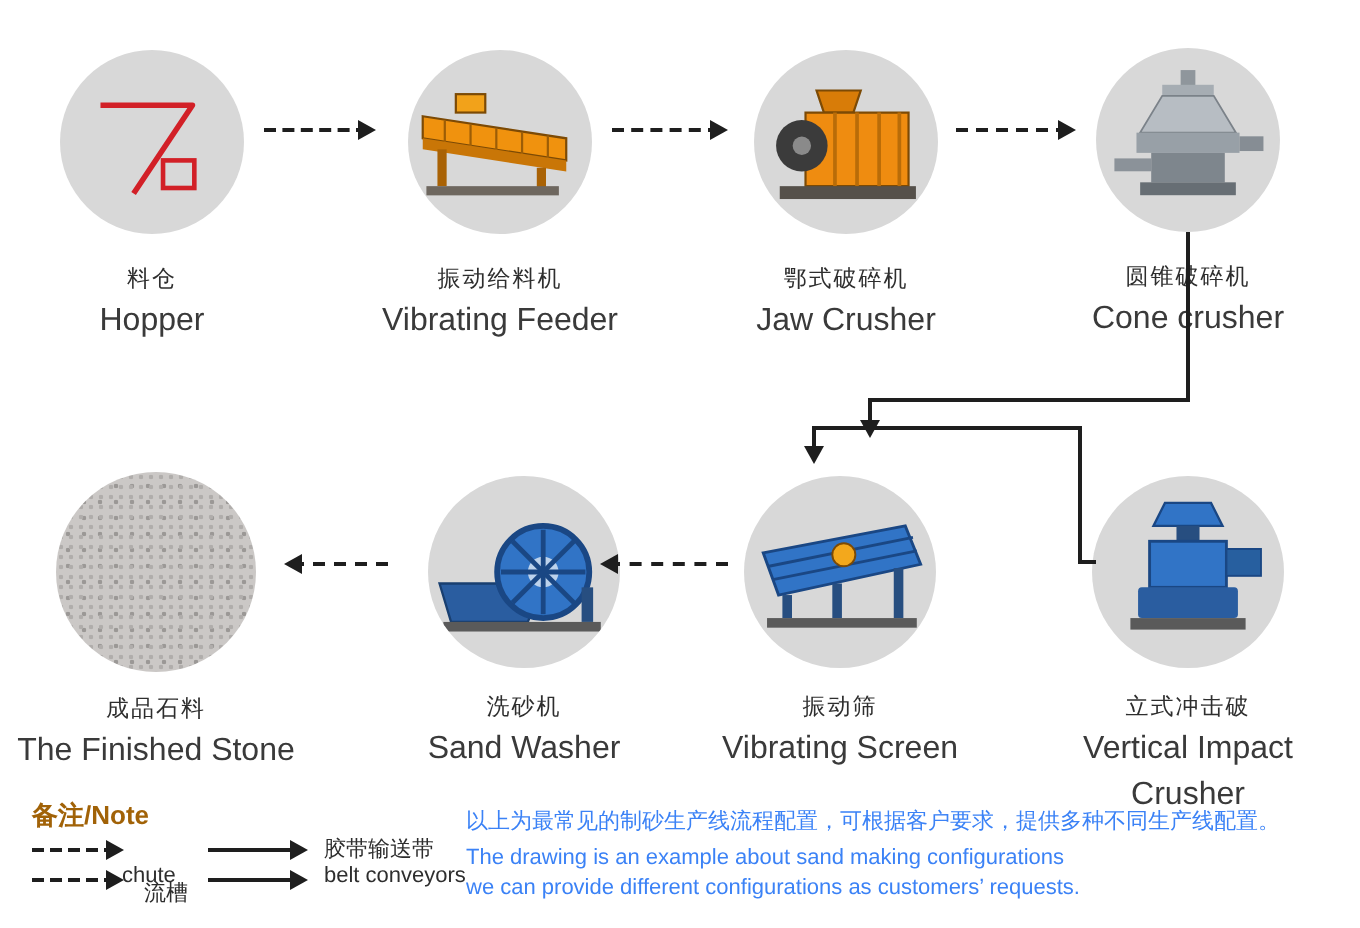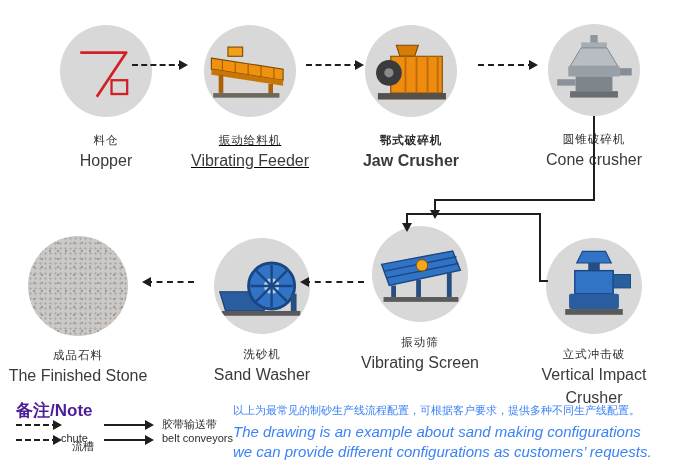--- a/index.html
+++ b/index.html
@@ -27,51 +27,51 @@
   .darrow.left::before { content:""; position:absolute; left:-9px; top:-6px;
     border:5px solid transparent; border-right:9px solid #1e1e1e; }
 
   
   .sline { position:absolute; background:#1e1e1e; }
   .ah-down { position:absolute; width:0; height:0;
     border-left:5px solid transparent; border-right:5px solid transparent;
     border-top:9px solid #1e1e1e; }
 
   
-  .legend-title { position:absolute; font-size:17px; font-weight:bold; color:#4c1d95; }
+  .legend-title { position:absolute; font-size:13px; font-weight:bold; color:#a16207; }
   .legend-label { position:absolute; font-size:11px; color:#2e2e2e; }
   .sarrow { position:absolute; height:0; border-top:2px solid #1e1e1e; }
   .sarrow::after { content:""; position:absolute; right:-9px; top:-6px;
     border:5px solid transparent; border-left:9px solid #1e1e1e; }
 
   .note { position:absolute; left:233px; top:403px; width:442px; color:#3b82f6; }
   .note .nzh { font-size:11px; margin-bottom:4px; }
-  .note .nen { font-size:15px; line-height:1.35;font-style:italic; }
+  .note .nen { font-size:11px; line-height:1.35; }
 
   svg { display:block; }
 </style>
 </head>
 <body>
 
 <div class="canvas">
 
-  <div class="station" style="left:1px; top:25px;margin-left:30px;">
+  <div class="station" style="left:1px; top:25px;">
     <div class="circle">
       <svg width="92" height="92" viewBox="0 0 100 100">
         <path d="M22 30 H72 L40 78" fill="none" stroke="#d22027" stroke-width="3" stroke-linejoin="round"></path>
         <rect x="56" y="60" width="17" height="15" fill="none" stroke="#d22027" stroke-width="2.5"></rect>
       </svg>
     </div>
     <div class="labels">
       <div class="zh">料仓</div>
       <div class="en">Hopper</div>
     </div>
   </div>
 
-  <div class="station" style="left:175px; top:25px;text-decoration:underline;">
+  <div class="station" style="left:175px; top:25px;">
     <div class="circle">
       <svg width="92" height="92" viewBox="0 0 100 100">
         <rect x="26" y="24" width="16" height="10" fill="#f2a21a" stroke="#7c4a05" stroke-width="1.2"></rect>
         <polygon points="8,36 86,48 86,60 8,48" fill="#f0920e" stroke="#7c4a05" stroke-width="1.2"></polygon>
         <line x1="20" y1="38.5" x2="20" y2="50.5" stroke="#9c5d06" stroke-width="1.2"></line>
         <line x1="34" y1="40.5" x2="34" y2="52.5" stroke="#9c5d06" stroke-width="1.2"></line>
         <line x1="48" y1="42.5" x2="48" y2="54.5" stroke="#9c5d06" stroke-width="1.2"></line>
         <line x1="62" y1="44.5" x2="62" y2="56.5" stroke="#9c5d06" stroke-width="1.2"></line>
         <line x1="76" y1="46.5" x2="76" y2="58.5" stroke="#9c5d06" stroke-width="1.2"></line>
         <polygon points="8,48 86,60 86,66 8,54" fill="#c97607"></polygon>
@@ -79,21 +79,21 @@
         <rect x="70" y="64" width="5" height="12" fill="#a96205"></rect>
         <rect x="10" y="74" width="72" height="5" fill="#6e675f"></rect>
       </svg>
     </div>
     <div class="labels">
       <div class="zh">振动给料机</div>
       <div class="en">Vibrating Feeder</div>
     </div>
   </div>
 
-  <div class="station" style="left:336px; top:25px;font-weight:bold;">
+  <div class="station" style="left:348px; top:25px;">
     <div class="circle">
       <svg width="92" height="92" viewBox="0 0 100 100">
         <polygon points="34,22 58,22 54,34 38,34" fill="#d87c08" stroke="#7c4a05" stroke-width="1.2"></polygon>
         <polygon points="28,34 84,34 84,74 28,74" fill="#ef8c10" stroke="#7c4a05" stroke-width="1.2"></polygon>
         <line x1="44" y1="34" x2="44" y2="74" stroke="#b96c08" stroke-width="2"></line>
         <line x1="56" y1="34" x2="56" y2="74" stroke="#b96c08" stroke-width="2"></line>
         <line x1="68" y1="34" x2="68" y2="74" stroke="#b96c08" stroke-width="2"></line>
         <line x1="79" y1="34" x2="79" y2="74" stroke="#b96c08" stroke-width="2"></line>
         <circle cx="26" cy="52" r="14" fill="#3b3b3b"></circle>
         <circle cx="26" cy="52" r="5" fill="#8a8a8a"></circle>
@@ -148,21 +148,21 @@
         <rect x="80" y="58" width="6" height="18" fill="#274e80"></rect>
         <rect x="8" y="76" width="82" height="5" fill="#5a5a5a"></rect>
       </svg>
     </div>
     <div class="labels" style="margin-top:12px;">
       <div class="zh">洗砂机</div>
       <div class="en">Sand Washer</div>
     </div>
   </div>
 
-  <div class="station" style="left:345px; top:226px;">
+  <div class="station" style="left:345px; top:238px;">
     <div class="circle big">
       <svg width="96" height="96" viewBox="0 0 100 100">
         <polygon points="10,40 84,26 92,46 18,62" fill="#3174c6" stroke="#1a4784" stroke-width="1.5"></polygon>
         <line x1="13" y1="47" x2="88" y2="32" stroke="#1a4784" stroke-width="1.5"></line>
         <line x1="15" y1="54" x2="90" y2="39" stroke="#1a4784" stroke-width="1.5"></line>
         <circle cx="52" cy="41" r="6" fill="#f3a81c" stroke="#7c4a05" stroke-width="1"></circle>
         <rect x="20" y="62" width="5" height="12" fill="#274e80"></rect>
         <rect x="78" y="48" width="5" height="26" fill="#274e80"></rect>
         <rect x="46" y="56" width="5" height="18" fill="#274e80"></rect>
         <rect x="12" y="74" width="78" height="5" fill="#5a5a5a"></rect>

